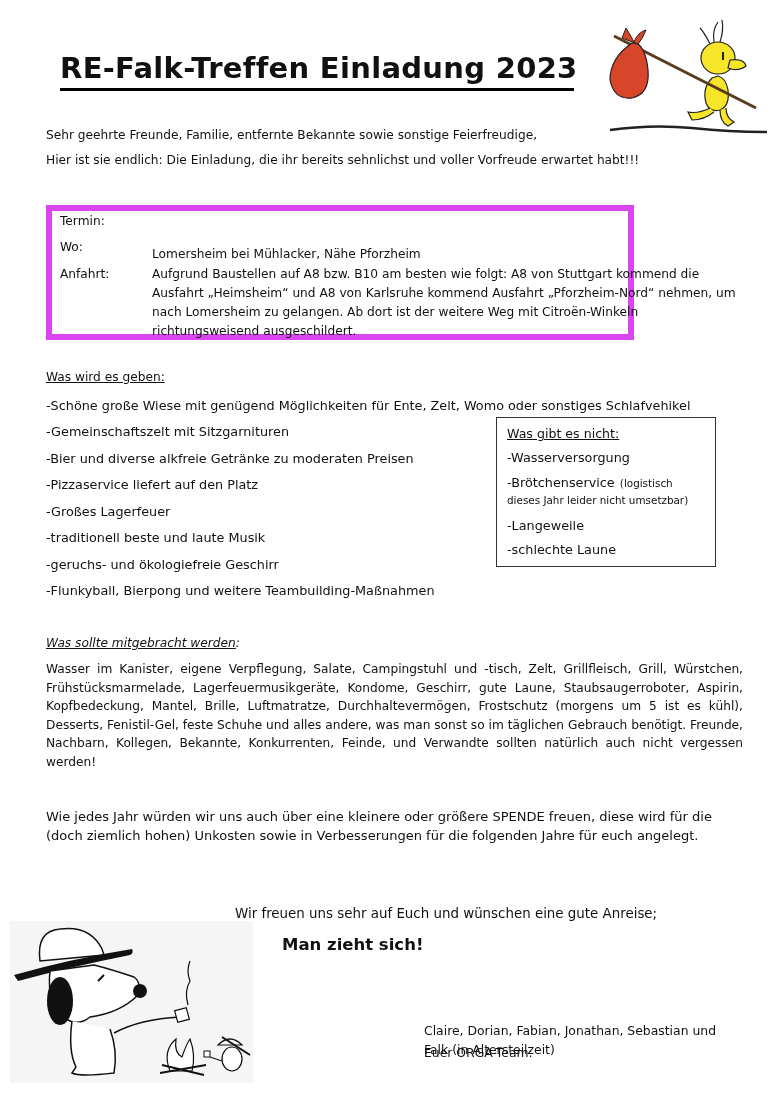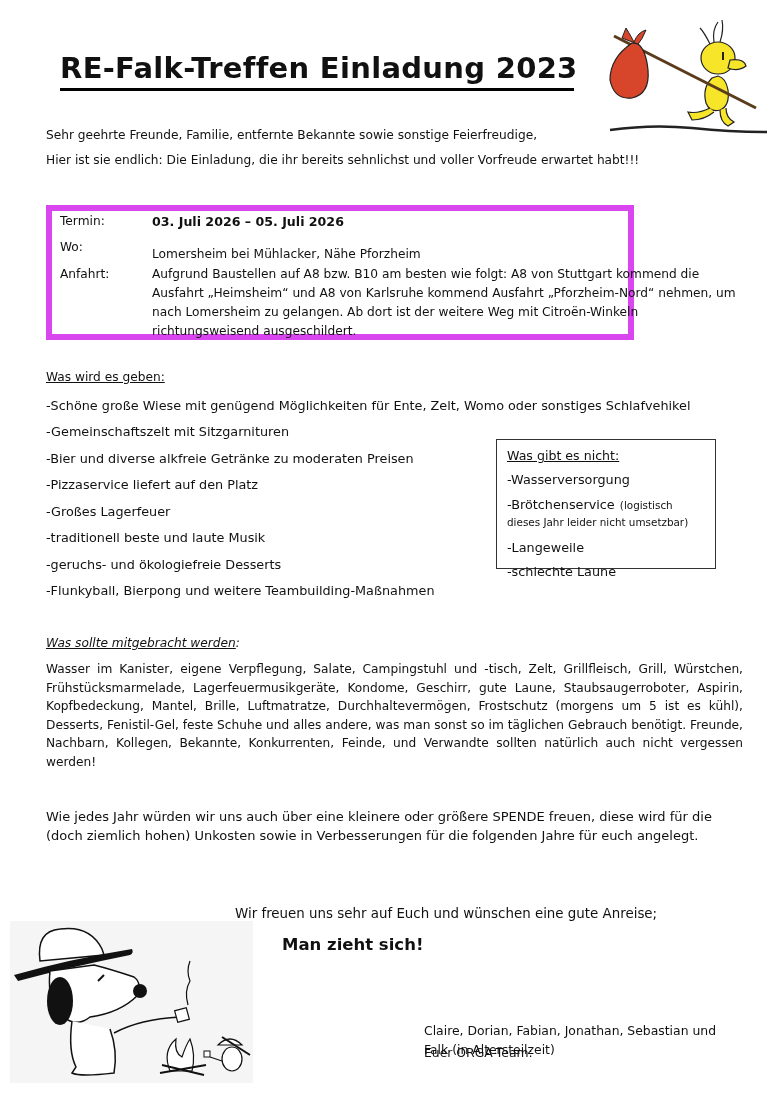--- a/index.html
+++ b/index.html
@@ -23,21 +23,21 @@
       border: 6px solid #d946ef; box-sizing: border-box;
     }
     .info-label { position: absolute; left: 8px; font-size: 12.2px; line-height: 19px; }
     .info-value { position: absolute; left: 100px; font-size: 12.2px; line-height: 19px; width: 590px; }
     .info-value.bold { font-weight: bold; font-size: 12.6px; }
 
     .section-head { font-size: 12.2px; text-decoration: underline; white-space: nowrap; }
     .list-item { font-size: 12.8px; white-space: nowrap; line-height: 18px; }
 
     .not-box {
-      left: 496px; top: 439px; width: 220px; height: 130px;
+      left: 496px; top: 417px; width: 220px; height: 150px;
       border: 1px solid #333; box-sizing: border-box; padding: 8px 10px;
     }
     .not-box .nb-head { font-size: 12.6px; text-decoration: underline; white-space: nowrap; }
     .not-box .nb-item { font-size: 12.8px; white-space: nowrap; }
     .not-box .small { font-size: 10.4px; }
 
     .bring-text {
       left: 46px; top: 660px; width: 697px; font-size: 12.2px; line-height: 18.6px;
       text-align: justify;
     }
@@ -79,35 +79,34 @@
     <path d="M30 25 Q8 40 8 62 Q12 82 30 80 Q48 76 46 52 Q44 32 36 26 Z" fill="#d7462a" stroke="#222" stroke-width="1.2"></path>
     <path d="M24 10 Q30 20 32 24 Q36 14 44 12 Q40 22 36 26 Q30 24 20 20 Z" fill="#d7462a" stroke="#222" stroke-width="1"></path>
   </svg>
 </div>
 
 <div class="abs txt greeting1">Sehr geehrte Freunde, Familie, entfernte Bekannte sowie sonstige Feierfreudige,</div>
 <div class="abs txt greeting2">Hier ist sie endlich: Die Einladung, die ihr bereits sehnlichst und voller Vorfreude erwartet habt!!!</div>
 
 <div class="abs info-box">
   <span class="info-label" style="top:1px;">Termin:</span>
-  <span class="info-value bold" style="top:1px;">03. Juli 2026 – 05. Juli 2026</span>
   <span class="info-label" style="top:27px;">Wo:</span>
   <span class="info-value" style="top:34px;">Lomersheim bei Mühlacker, Nähe Pforzheim</span>
   <span class="info-label" style="top:54px;">Anfahrt:</span>
   <span class="info-value" style="top:54px;">Aufgrund Baustellen auf A8 bzw. B10 am besten wie folgt: A8 von Stuttgart kommend die Ausfahrt „Heimsheim“ und A8 von Karlsruhe kommend Ausfahrt „Pforzheim-Nord“ nehmen, um nach Lomersheim zu gelangen. Ab dort ist der weitere Weg mit Citroën-Winkeln richtungsweisend ausgeschildert.</span>
 </div>
 
 <div class="abs section-head" style="left:46px; top:370px;">Was wird es geben:</div>
 <div class="abs list-item" style="left:46px; top:397px;">-Schöne große Wiese mit genügend Möglichkeiten für Ente, Zelt, Womo oder sonstiges Schlafvehikel</div>
 <div class="abs list-item" style="left:46px; top:423px;">-Gemeinschaftszelt mit Sitzgarnituren</div>
 <div class="abs list-item" style="left:46px; top:450px;">-Bier und diverse alkfreie Getränke zu moderaten Preisen</div>
 <div class="abs list-item" style="left:46px; top:476px;">-Pizzaservice liefert auf den Platz</div>
 <div class="abs list-item" style="left:46px; top:503px;">-Großes Lagerfeuer</div>
 <div class="abs list-item" style="left:46px; top:529px;">-traditionell beste und laute Musik</div>
-<div class="abs list-item" style="left:46px; top:556px;">-geruchs- und ökologiefreie Desserts</div>
+<div class="abs list-item" style="left:46px; top:556px;">-geruchs- und ökologiefreie Geschirr</div>
 <div class="abs list-item" style="left:46px; top:582px;">-Flunkyball, Bierpong und weitere Teambuilding-Maßnahmen</div>
 
 <div class="abs not-box">
   <div class="nb-head">Was gibt es nicht:</div>
   <div class="nb-item" style="margin-top:9px;">-Wasserversorgung</div>
   <div style="margin-top:9px; line-height:15px;">
     <span class="nb-item">-Brötchenservice</span>
     <span class="small">(logistisch dieses Jahr leider nicht umsetzbar)</span>
   </div>
   <div class="nb-item" style="margin-top:10px;">-Langeweile</div>

